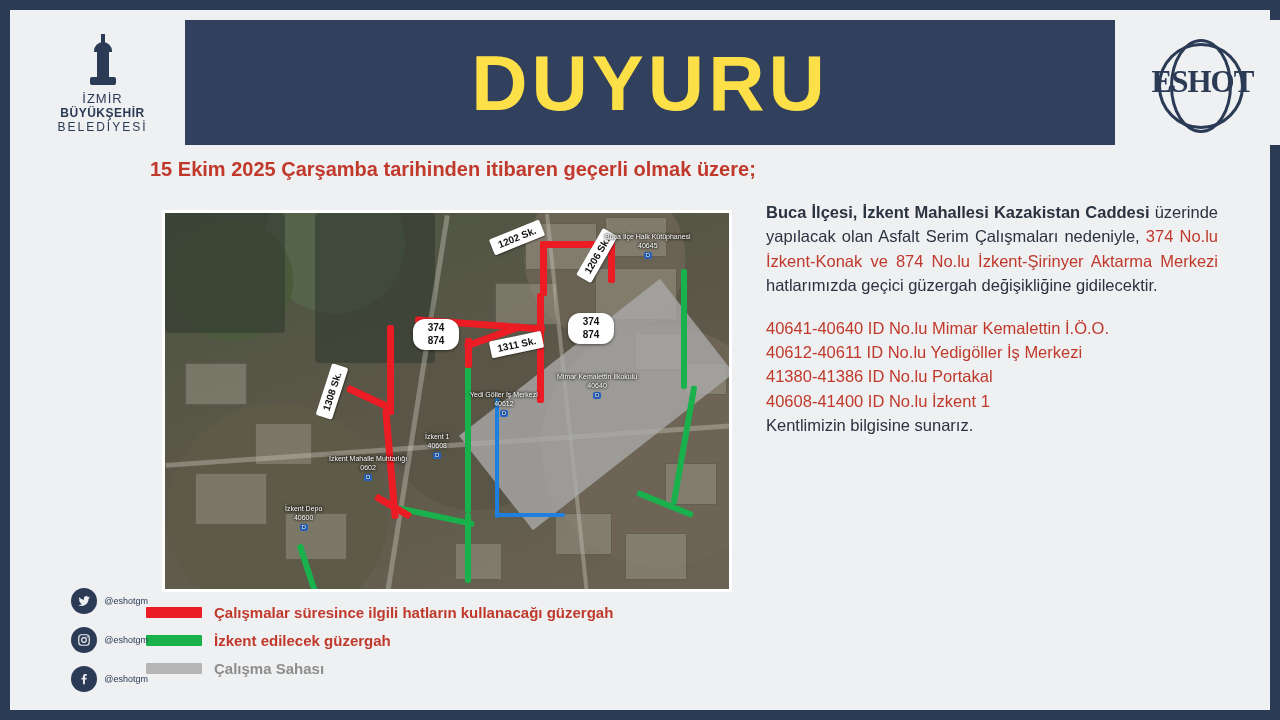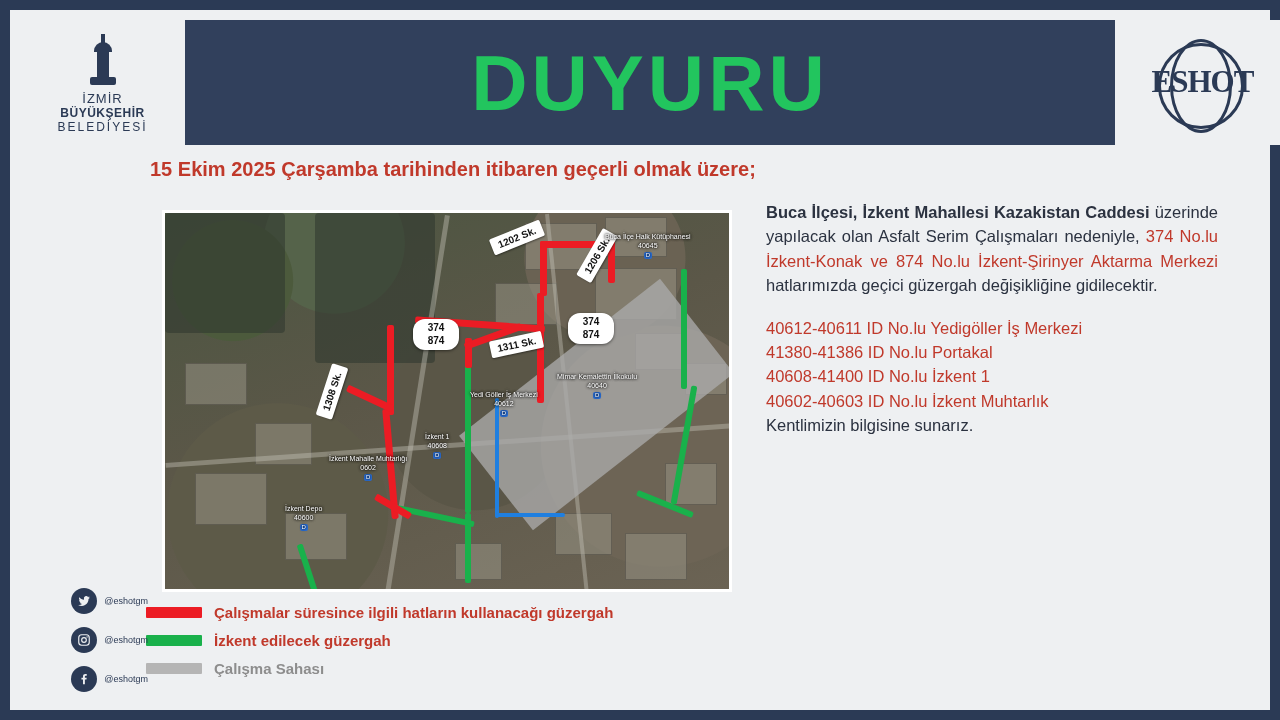--- a/index.html
+++ b/index.html
@@ -68,21 +68,21 @@
   .logo-text .l3 { font-size: 12px; letter-spacing: 2px; }
 
   .header-banner {
     flex: 1;
     background: #31405c;
     display: flex;
     align-items: center;
     justify-content: center;
   }
   .header-banner .title {
-    color: #22c55e;
+    color: #fde047;
     font-size: 78px;
     font-weight: bold;
     letter-spacing: 4px;
     line-height: 1;
   }
   .header-logo-right {
     width: 165px;
     background: #eef0f2;
     display: flex;
     align-items: center;
@@ -456,21 +456,21 @@
       <div class="social-handle">@eshotgm</div>
     </div>
   </div>
 
   <div class="content">
     <p>
       <span class="b">Buca İlçesi, İzkent Mahallesi Kazakistan Caddesi</span><span> üzerinde yapılacak olan Asfalt Serim Çalışmaları nedeniyle, </span><span class="r">374 No.lu İzkent-Konak ve 874 No.lu İzkent-Şirinyer Aktarma Merkezi</span><span> hatlarımızda geçici güzergah değişikliğine gidilecektir.</span>
     </p>
     <div class="gap"></div>
     <div class="list">
+      <p>40641-40640 ID No.lu Mimar Kemalettin İ.Ö.O.</p>
       <p>40612-40611 ID No.lu Yedigöller İş Merkezi</p>
       <p>41380-41386 ID No.lu Portakal</p>
       <p>40608-41400 ID No.lu İzkent 1</p>
-      <p>40602-40603 ID No.lu İzkent Muhtarlık</p>
     </div>
     <p>Kentlimizin bilgisine sunarız.</p>
   </div>
 
 </div>
 
 </body></html>

